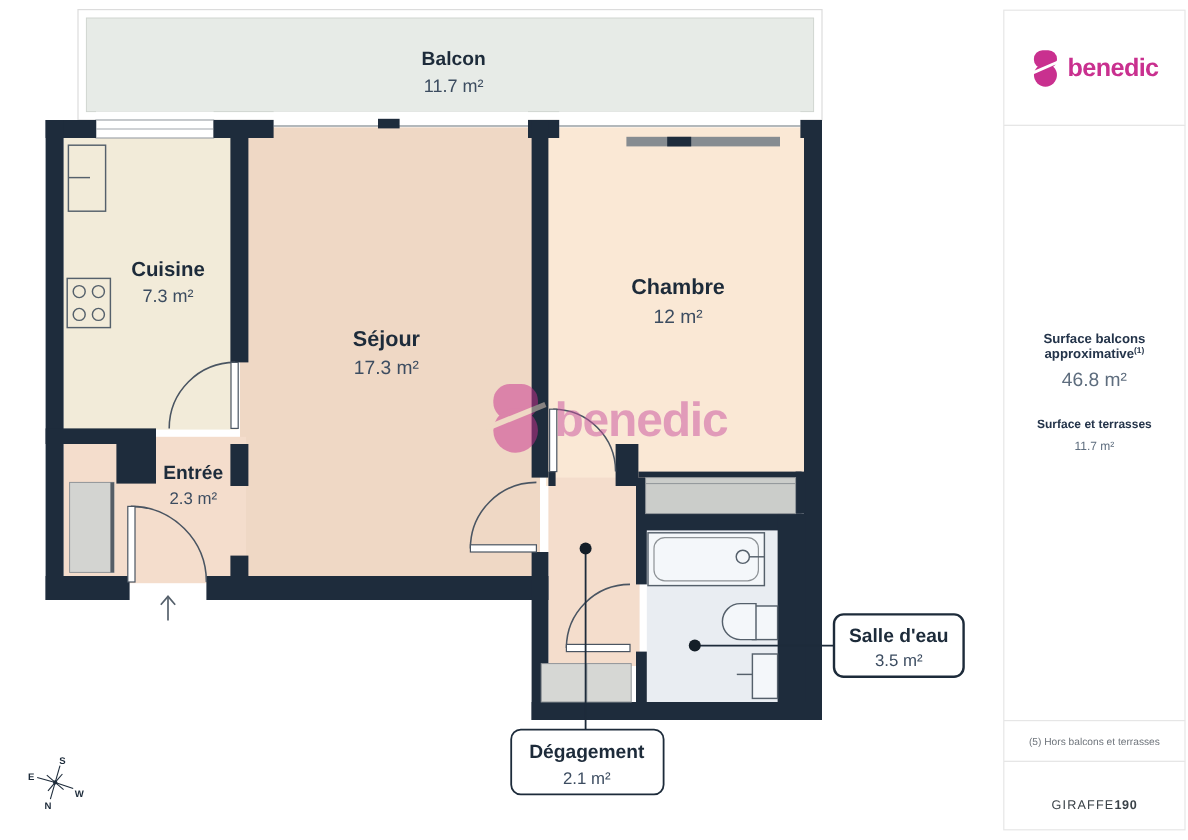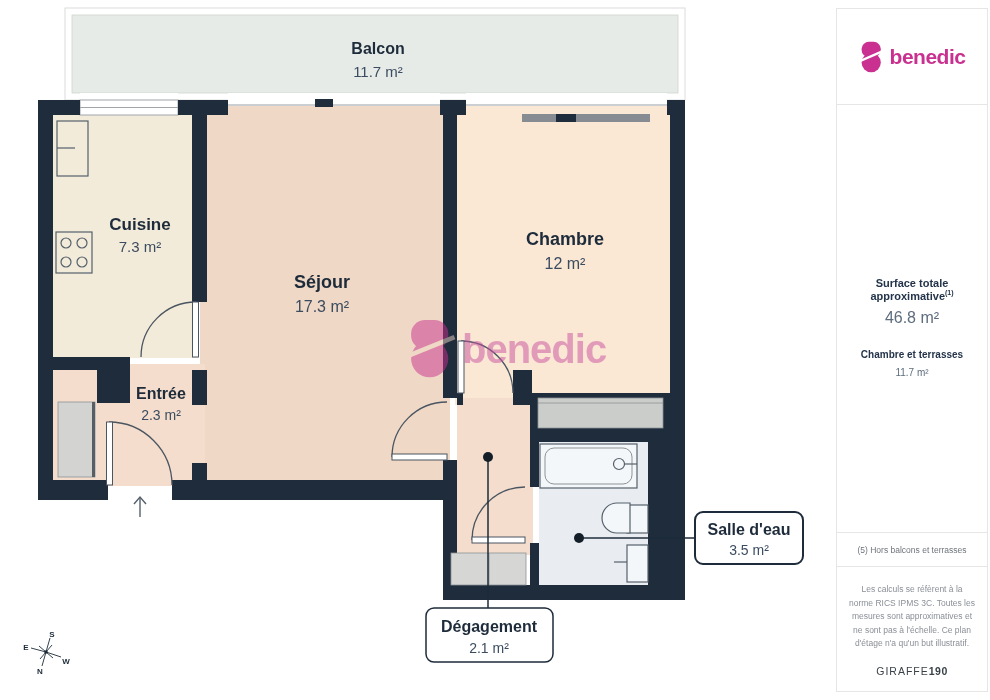--- a/index.html
+++ b/index.html
@@ -219,27 +219,26 @@
       <svg width="26" height="32" viewBox="0 0 32 40">
         <rect x="3" y="1" width="24" height="19" rx="9" fill="#c9308f"></rect>
         <circle cx="15" cy="27" r="12" fill="#c9308f"></circle>
         <line x1="-1" y1="26" x2="31" y2="12" stroke="#ffffff" stroke-width="3"></line>
       </svg>
       <span class="logo-word">benedic</span>
     </div>
   </div>
 
   <div class="card main-card">
-    <div class="surface-title"><span>Surface totale approximative</span><sup>(1)</sup></div>
+    <div class="surface-title"><span>Surface balcons approximative</span><sup>(1)</sup></div>
     <div class="surface-value">46.8 m²</div>
-    <div class="balconies-title">Chambre et terrasses</div>
+    <div class="balconies-title">Surface et terrasses</div>
     <div class="balconies-value">11.7 m²</div>
   </div>
 
   <div class="card footnote-card">
     <span>(5) Hors balcons et terrasses</span>
   </div>
 
   <div class="card legal-card">
-    <div class="legal-text">Les calculs se réfèrent à la norme RICS IPMS 3C. Toutes les mesures sont approximatives et ne sont pas à l'échelle. Ce plan d'étage n'a qu'un but illustratif.</div>
     <div class="provider"><span>GIRAFFE</span><b>190</b></div>
   </div>
 </div>
 
 </body></html>

